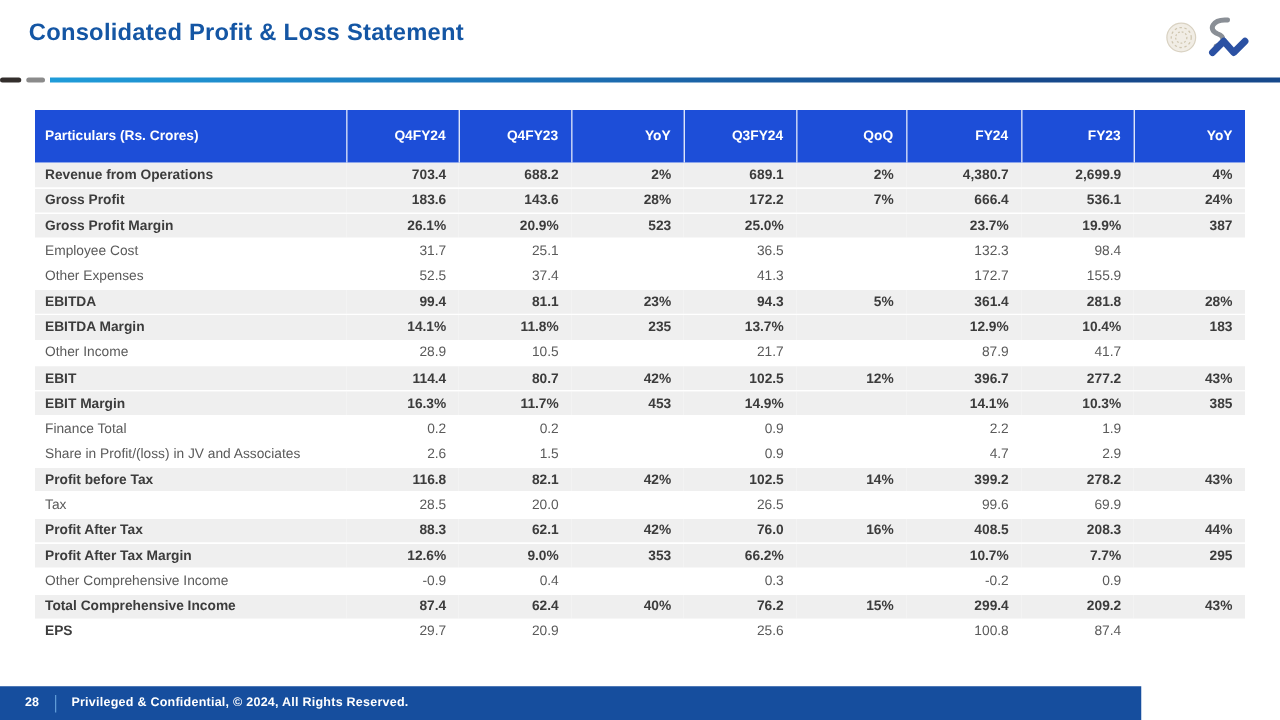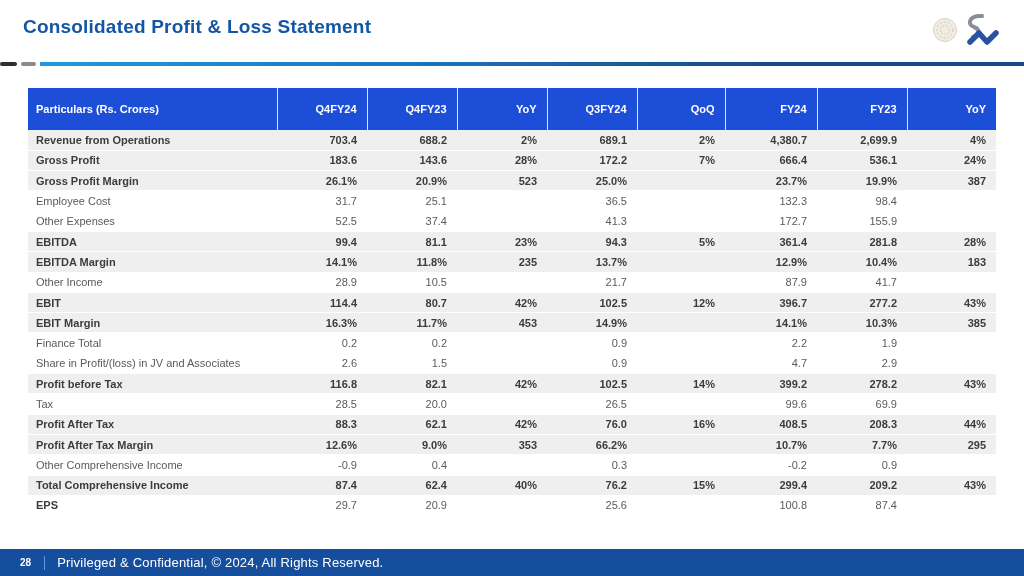--- a/index.html
+++ b/index.html
@@ -33,26 +33,26 @@
   table.pl tbody td {
     height:20.3px; font-size:11px; color:#5a5a5a; padding:0 10px;
     text-align:right; border-bottom:1px solid #ffffff; white-space:nowrap;
     overflow:hidden;
   }
   table.pl tbody td:first-child { text-align:left; padding-left:8px; }
   table.pl tbody tr.strong td { background:#EFEFEF; font-weight:bold; color:#3c3c3c; }
   table.pl tbody tr.label-bold td:first-child { font-weight:bold; color:#3c3c3c; }
   
   .footer {
-    position:absolute; left:0; bottom:0; width:1024px; height:27px;
+    position:absolute; left:0; bottom:0; width:913px; height:27px;
     background:#164E9E; color:#ffffff; display:flex; align-items:center;
   }
   .footer .page-num { font-size:10px; font-weight:bold; margin-left:20px; }
   .footer .divider  { width:1px; height:14px; background:#5f9bd8; margin:0 12px 0 13px; }
-  .footer .foot-text { font-size:13px; letter-spacing:.2px; }
+  .footer .foot-text { font-size:10px; letter-spacing:.2px;font-weight:bold; }
 </style>
 </head>
 <body>
 
 <div class="slide">
 
   <div class="title">Consolidated Profit &amp; Loss Statement</div>
 
   <svg class="logo" viewBox="0 0 78 38" xmlns="http://www.w3.org/2000/svg">
     <circle cx="15" cy="18" r="11.5" fill="#f1ede5" stroke="#d9d2c2" stroke-width="1"></circle>

